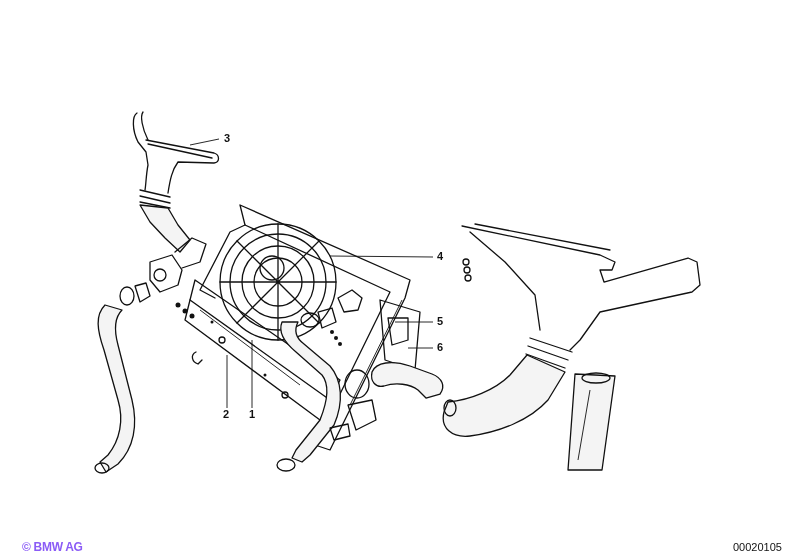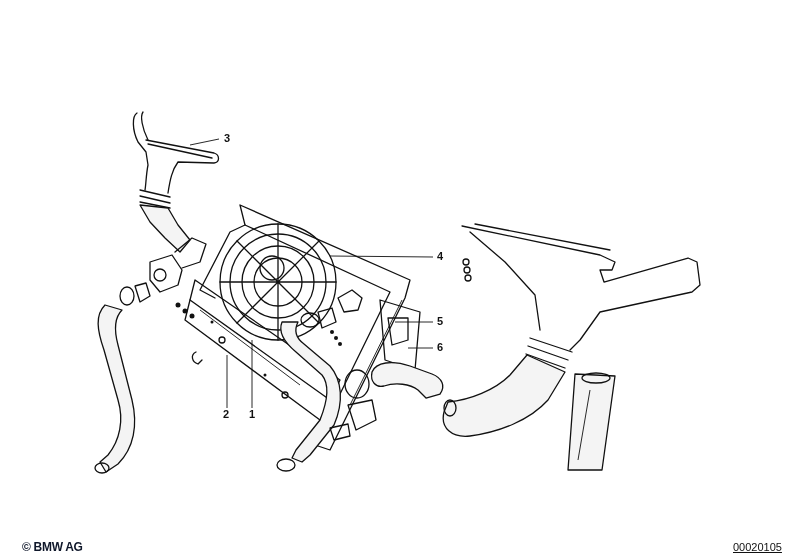--- a/index.html
+++ b/index.html
@@ -1,20 +1,20 @@
 <!DOCTYPE html>
 <html><head>
 <meta charset="utf-8">
 <style>
   html,body{margin:0;padding:0;background:#ffffff;}
   body{width:799px;height:559px;position:relative;overflow:hidden;font-family:"Liberation Sans",sans-serif;}
   #diagram{position:absolute;left:0;top:0;width:799px;height:559px;}
   .callout{position:absolute;font-family:"Liberation Sans",sans-serif;font-size:11px;font-weight:bold;color:#111;line-height:1;}
-  .copyright{position:absolute;left:22px;top:540px;font-size:12px;font-weight:bold;color:#0f172a;letter-spacing:-0.3px;}
-  .docnum{position:absolute;left:733px;top:541px;font-size:11px;color:#111;text-decoration:underline;}
+  .copyright{position:absolute;left:22px;top:540px;font-size:12px;font-weight:bold;color:#8b5cf6;letter-spacing:-0.3px;}
+  .docnum{position:absolute;left:733px;top:541px;font-size:11px;color:#111;}
   svg .ln{fill:none;stroke:#111;stroke-width:1.3;stroke-linejoin:round;stroke-linecap:round;}
   svg .thin{fill:none;stroke:#111;stroke-width:0.9;}
   svg .hose{fill:#f4f4f4;stroke:#111;stroke-width:1.3;stroke-linejoin:round;}
   svg .leader{stroke:#111;stroke-width:0.9;}
   svg .dot{fill:#111;}
 </style>
 </head>
 <body>
 
 <svg id="diagram" viewBox="0 0 799 559" xmlns="http://www.w3.org/2000/svg">

